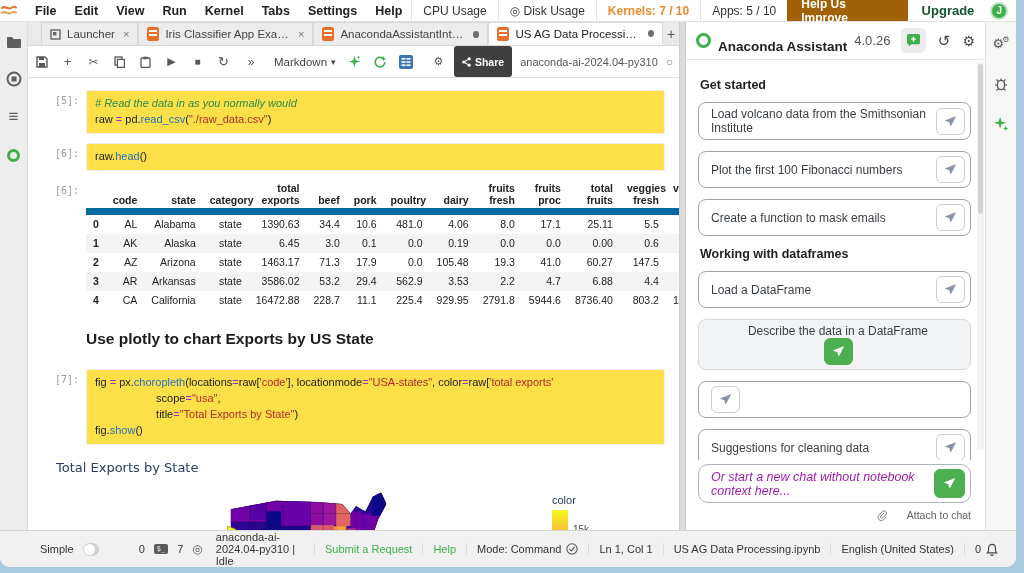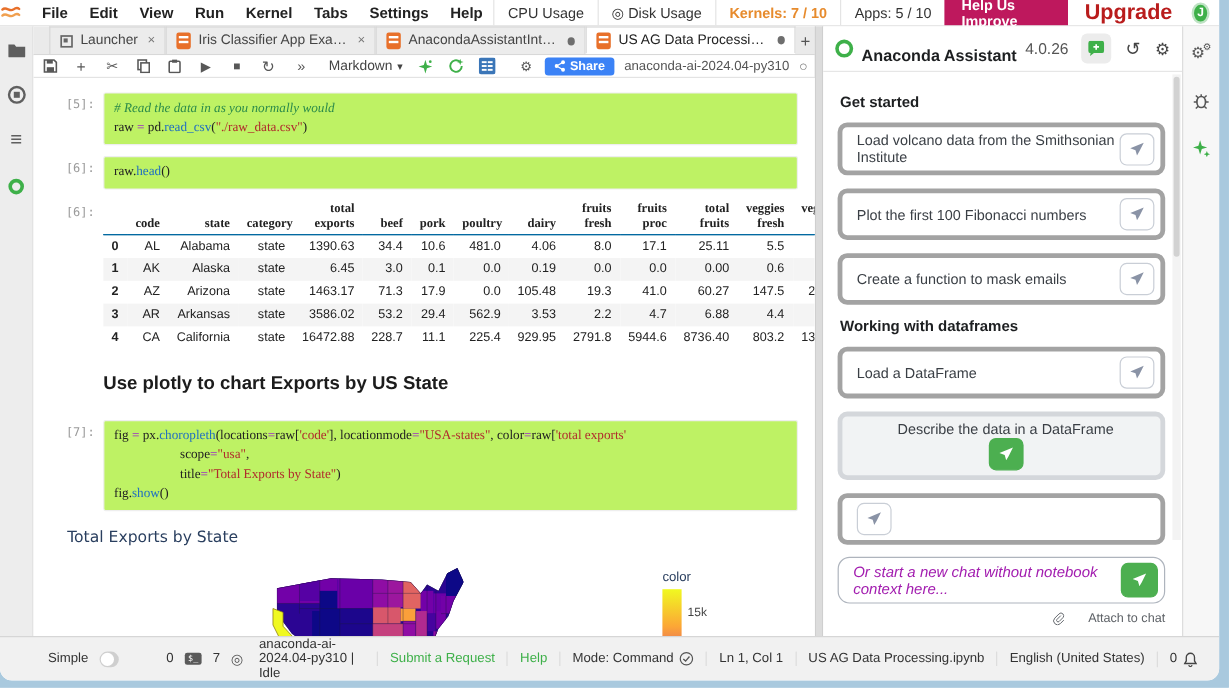--- a/index.html
+++ b/index.html
@@ -11,23 +11,23 @@
 
   
   .menubar { height:22px; background:#fff; border-bottom:1px solid #e2e2e2;
     display:flex; align-items:center; font-size:12.5px; color:#222; flex:0 0 22px;}
   .logo { width:26px; text-align:center; flex:0 0 26px;}
   .menu-item { padding:0 9px; cursor:default;font-weight:bold; }
   .mb-right { margin-left:auto; display:flex; align-items:center; height:100%; }
   .mb-seg { padding:0 11px; height:100%; display:flex; align-items:center;
     border-left:1px solid #e4e4e4; font-size:12px; color:#333; white-space:nowrap;}
   .mb-seg.orange { color:#e78b2d; font-weight:bold;}
-  .btn-improve { background:#be185d; color:#fff; font-size:12px; font-weight:bold;
+  .btn-improve { background:#a16207; color:#fff; font-size:12px; font-weight:bold;
     height:100%; display:flex; align-items:center; padding:0 14px; }
-  .upgrade { color:#b91c1c; font-weight:bold; padding:0 14px; font-size:18px;}
+  .upgrade { color:#14532d; font-weight:bold; padding:0 14px; font-size:13px;}
   .avatar { width:18px; height:18px; border-radius:50%; background:#3eb049;
     color:#fff; font-size:10px; font-weight:bold; display:flex; align-items:center;
     justify-content:center; margin:0 8px 0 2px; border:2px solid #bfe3c4;}
 
   
   .main { flex:1; display:flex; min-height:0; }
   .leftbar { flex:0 0 28px; background:#ededed; border-right:1px solid #dcdcdc;
     display:flex; flex-direction:column; align-items:center; padding-top:10px; gap:20px;}
   .lb-icon { width:18px; height:18px; display:flex; align-items:center; justify-content:center; color:#555;}
   .ring { width:13px; height:13px; border:3px solid #3eb049; border-radius:50%;}
@@ -44,43 +44,43 @@
   .tab-label{ overflow:hidden; text-overflow:ellipsis; }
   .newtab { width:26px; height:23px; display:flex; align-items:center; justify-content:center; color:#555; font-size:14px;}
   .nbicon { width:12px; height:14px; background:#e8702a; border-radius:2px; position:relative; flex:0 0 12px;}
   .nbicon:before{ content:""; position:absolute; left:2px; right:2px; top:3px; height:2px; background:#fff; box-shadow:0 4px 0 #fff;}
 
   .nbtoolbar { flex:0 0 19px; background:#fff; border-bottom:1px solid #e3e3e3;
     display:flex; align-items:center; padding:0 6px; gap:11px; font-size:12px; color:#555;}
   .tb-ic { display:flex; align-items:center; justify-content:center; width:15px; height:15px; color:#585858;}
   .celltype { display:flex; align-items:center; gap:4px; color:#444; font-size:11.5px; margin-left:6px;}
   .tb-right { margin-left:auto; display:flex; align-items:center; gap:8px;}
-  .share-btn { background:#3b82f6; color:#fff; border-radius:3px; height:15px;
+  .share-btn { background:#404040; color:#fff; border-radius:3px; height:31px;
     display:flex; align-items:center; gap:4px; padding:0 8px; font-size:10.5px; font-weight:bold;}
   .kernel-name { font-size:11px; color:#555;}
   .kstatus { color:#777; font-size:12px;}
 
   .nbcontent { flex:1; overflow:hidden; padding:12px 0 0 0; position:relative; background:#fff;}
   .cellrow { display:flex; margin-bottom:9px; }
   .prompt { flex:0 0 58px; text-align:right; padding:5px 7px 0 0;
     font-family:"DejaVu Sans Mono", monospace; font-size:10px; color:#9a9a9a; }
-  .cellinput { flex:1; margin-right:14px; background:#bef264; border:1px solid #eeeeee;
-    border-radius:2px; padding:5px 8px; font-family:Liberation Serif, serif;
+  .cellinput { flex:1; margin-right:14px; background:#fde047; border:1px solid #eeeeee;
+    border-radius:2px; padding:5px 8px; font-family:Liberation Sans, sans-serif;
     font-size:11px; line-height:1.45; color:#212121; white-space:pre; overflow:hidden;}
   .tk-com { color:#2a8a4a; font-style:italic; }
   .tk-fn  { color:#2170c0; }
   .tk-str { color:#b02c2c; }
   .tk-op  { color:#9d2ec5; }
   .tk-pl  { color:#212121; }
 
   .outrow { display:flex; margin-bottom:10px;}
   .outarea { flex:1; overflow:hidden; min-width:0;}
   table.df { border-collapse:collapse; font-size:10.5px; color:#222; white-space:nowrap;}
   table.df th { font-weight:bold; text-align:right; padding:2px 7px; vertical-align:bottom;
-    max-width:46px; white-space:normal; line-height:1.15; border-bottom:1px solid #0369a1;font-family:Liberation Serif, serif;}
+    max-width:46px; white-space:normal; line-height:1.15; border-bottom:7px solid #0369a1;}
   table.df td { text-align:right; padding:3.5px 7px; }
   table.df td.idx, table.df th.idx { font-weight:bold; text-align:left; }
   table.df tr.odd { background:#f4f4f4; }
 
   .md-heading { font-size:15.5px; font-weight:bold; color:#1c1c1c; margin:10px 0 12px 0;}
 
   .plotout { position:relative; height:185px; overflow:hidden; }
   .plot-title { position:absolute; left:28px; top:6px; font-size:13px; color:#2a3f5f;
     font-family:"DejaVu Sans", sans-serif;}
   .mapwrap { position:absolute; left:190px; top:34px;}
@@ -95,21 +95,21 @@
   .assistant { flex:0 0 299px; background:#fff; display:flex; flex-direction:column; min-width:0; position:relative;}
   .as-header { flex:0 0 38px; display:flex; align-items:center; padding:0 10px; gap:7px; border-bottom:1px solid #e6e6e6;}
   .as-logo { width:15px; height:15px; border:3.5px solid #3eb049; border-radius:50%;}
   .as-title { font-size:13.5px; font-weight:bold; color:#1d1f21; white-space:nowrap;margin-top:12px;}
   .as-version { font-size:13px; color:#555;}
   .as-hicons { margin-left:auto; display:flex; align-items:center; gap:12px;}
   .chatplus { width:25px; height:25px; background:#ececec; border-radius:5px;
     display:flex; align-items:center; justify-content:center;}
   .as-body { flex:1; overflow:hidden; padding:14px 14px 0 12px; position:relative;}
   .as-section-h { font-size:12.5px; font-weight:bold; color:#1d1f21; margin:4px 0 10px 2px;}
-  .pcard { display:flex; align-items:center; border:4px solid #a3a3a3; border-radius:8px;
+  .pcard { display:flex; align-items:center; border:1px solid #a3a3a3; border-radius:8px;
     padding:4px 5px 4px 12px; margin-bottom:11px; background:#fff; min-height:34px;}
   .pcard .plabel { flex:1; font-size:12px; color:#3a3f45; }
   .sendbtn { width:29px; height:27px; border:1px solid #c9ced6; border-radius:6px;
     background:#fff; display:flex; align-items:center; justify-content:center; color:#8a93a6;}
   .pcard.active { background:#f1f3f4; border-color:#d4d7db;flex-direction:column;}
   .pcard.active .sendbtn { background:#4caf50; border-color:#4caf50; color:#fff;}
   .as-bottom { flex:0 0 70px; padding:4px 14px 0 12px;}
   .chatinput { display:flex; align-items:center; border:1.5px solid #aeb4bd; border-radius:10px;
     padding:4px 5px 4px 12px; min-height:38px;}
   .chatinput .ph { flex:1; font-size:12.5px; font-style:italic; color:#a21caf; }

